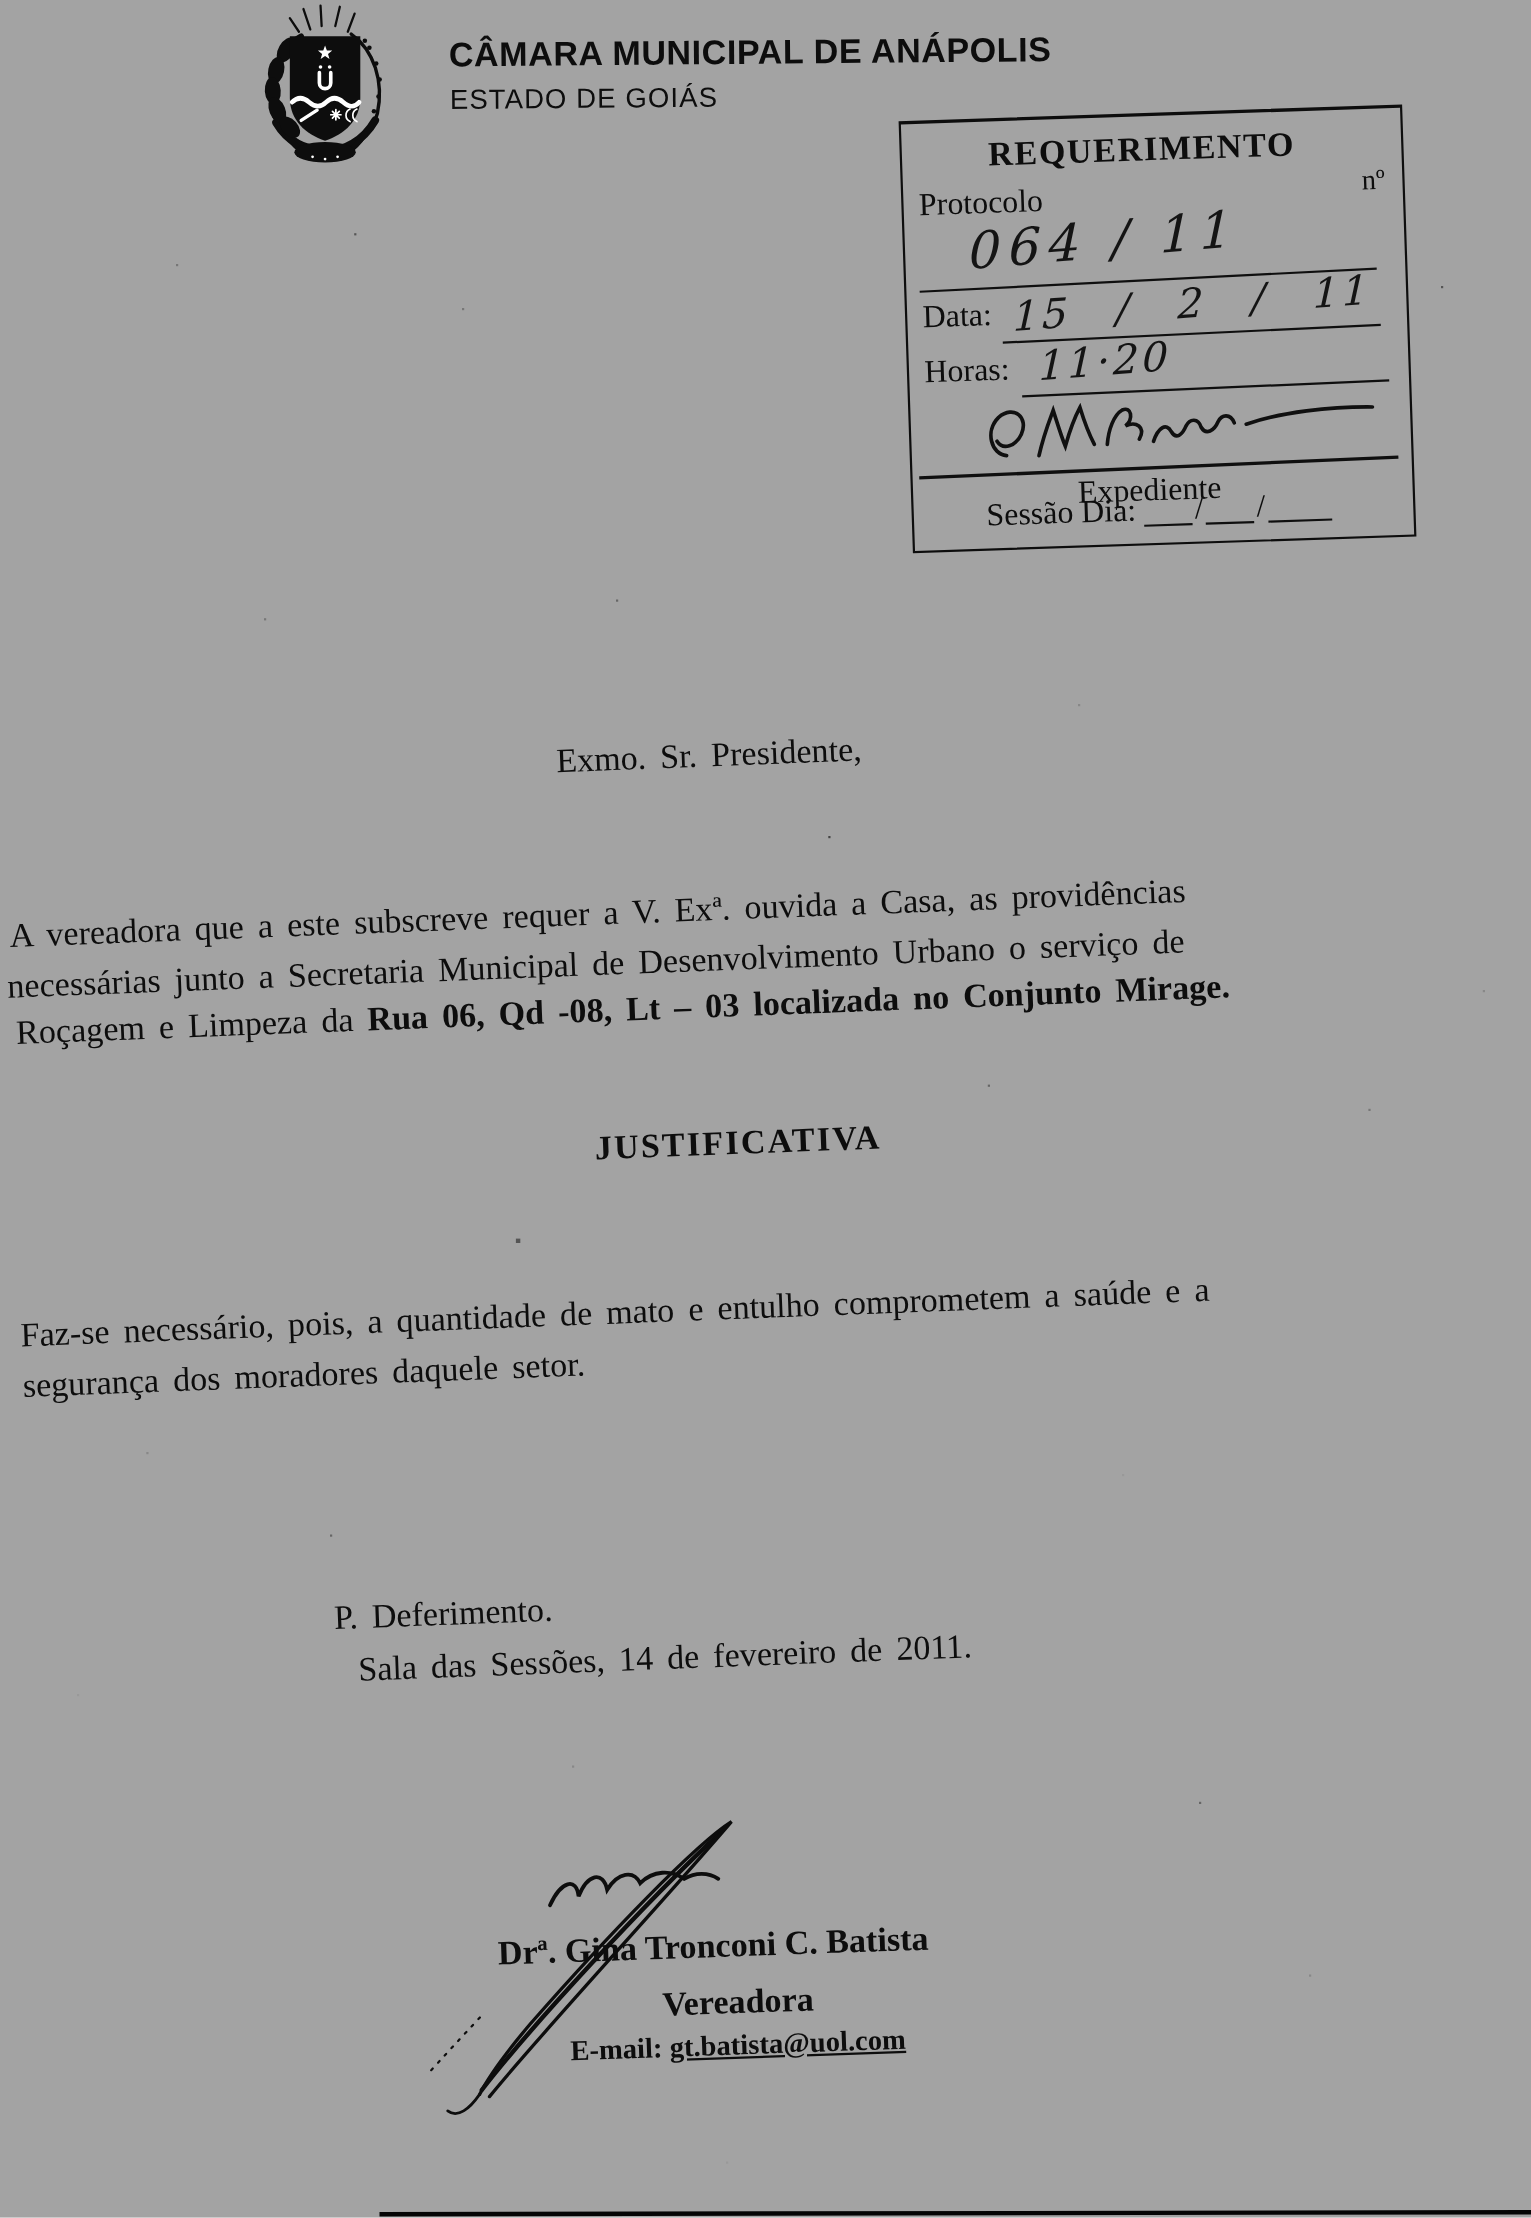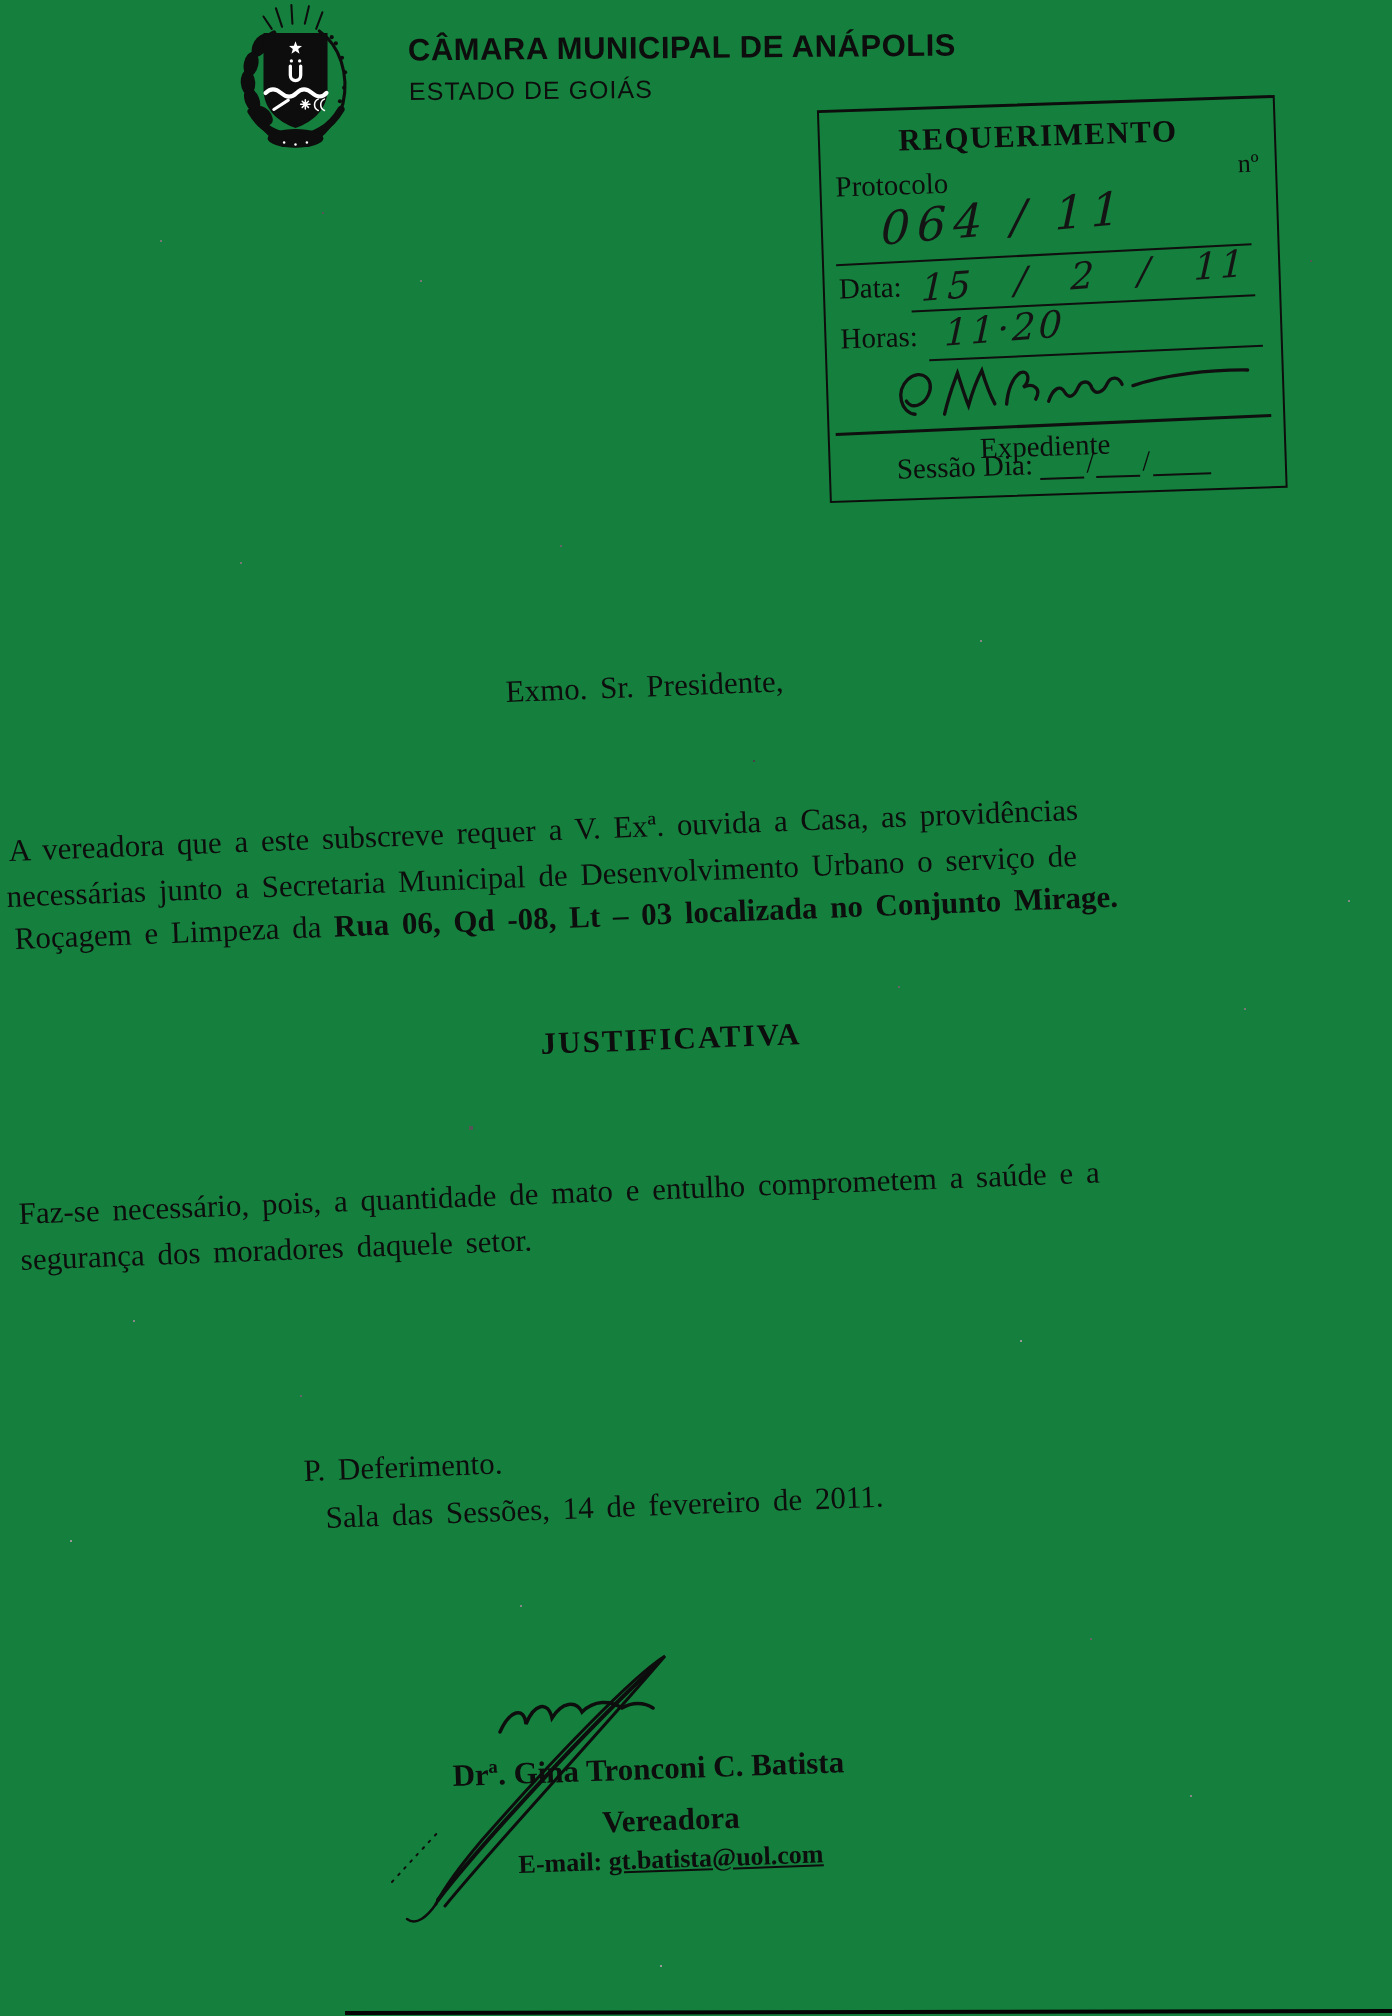--- a/index.html
+++ b/index.html
@@ -1,19 +1,19 @@
 <!DOCTYPE html>
 <html><head>
 <meta charset="utf-8">
 <style>
   html,body{margin:0;padding:0;background:#e8e8e8;}
   .page{
     position:relative;
     width:1392px;height:2016px;
-    background:#15803d;
+    background:#a3a3a3;
     overflow:hidden;
     font-family:"Liberation Serif", serif;
     color:#0d0d0d;
   }
   .abs{position:absolute;}
   .sans{font-family:"Liberation Sans", sans-serif;}
   .serif{font-family:"Liberation Serif", serif;}
 
   
   .org-title{left:408px;top:30px;font-size:31px;font-weight:bold;letter-spacing:.5px;transform:rotate(-.5deg);white-space:nowrap;}

